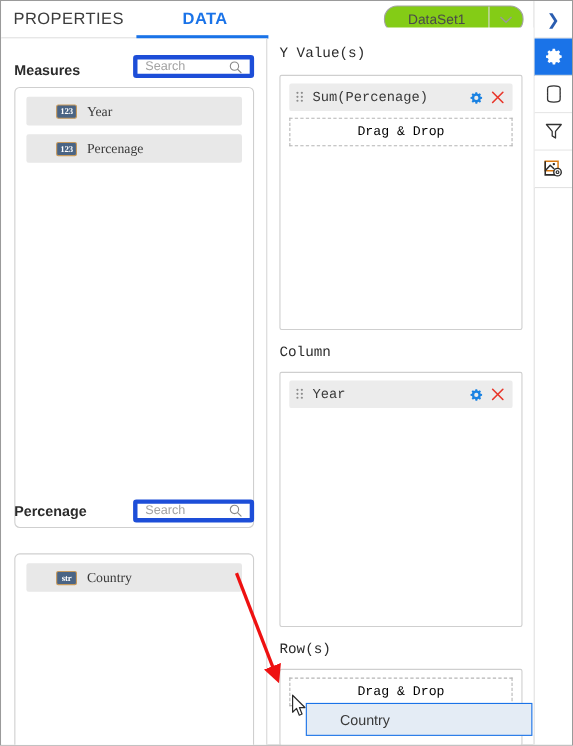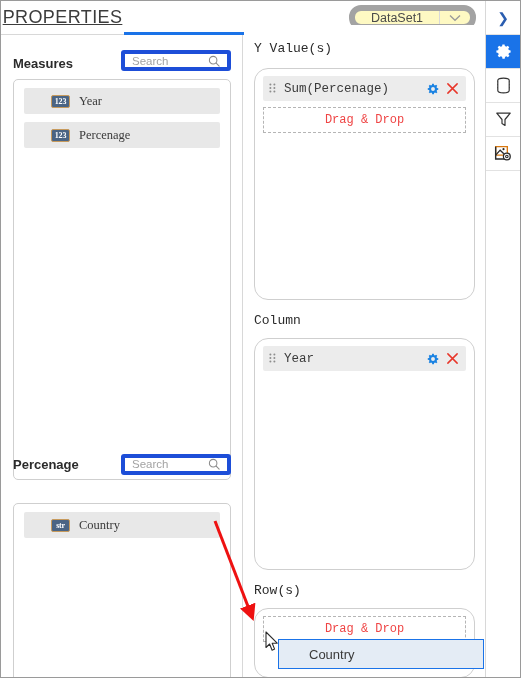--- a/index.html
+++ b/index.html
@@ -29,26 +29,25 @@
     height: 34px;
     background: #ffffff;
     border-bottom: 1px solid #d8d8d8;
     box-sizing: border-box;
   }
   .tab {
     position: absolute;
     top: 0;
     height: 33px;
     line-height: 33px;
-    font-size: 18px;
+    font-size: 15px;
     letter-spacing: .4px;
     text-align: center;
     cursor: pointer;
     user-select: none;
-    text-decoration: underline;
   }
   .tab-properties {
     left: 0; width: 123px;
     color: #3c3c3c;
   }
   .tab-data {
     left: 123px; width: 125px;
     color: #1a73e8;
     font-weight: 600;
   }
@@ -56,23 +55,23 @@
     position: absolute;
     left: 123px; top: 31px;
     width: 125px; height: 3px;
     background: #1a73e8;
   }
   .dataset-select {
     position: absolute;
     left: 348px; top: 4px;
     width: 127px; height: 25px;
     box-sizing: border-box;
-    border: 6px solid #a3a3a3;
+    border: 1px solid #a3a3a3;
     border-radius: 12px;
-    background: #fef9c3;
+    background: #84cc16;
     display: flex;
     align-items: center;
     cursor: pointer;
   }
   .dataset-label {
     flex: 1;
     text-align: center;
     font-size: 12.5px;
     color: #4a4a4a;
   }
@@ -227,21 +226,21 @@
     font-size: 13px;
     color: #2b2b2b;
     white-space: nowrap;
   }
   .zone-box {
     position: absolute;
     left: 10px;
     width: 221px;
     box-sizing: border-box;
     border: 1px solid #cfcfcf;
-    border-radius: 14px;
+    border-radius: 2px;
     background: #ffffff;
     padding: 7px 8px;
   }
   .pill {
     height: 25px;
     background: #ececec;
     border-radius: 2px;
     display: flex;
     align-items: center;
     padding: 0 7px 0 6px;
@@ -270,21 +269,21 @@
 
   .dropzone {
     margin-top: 6px;
     height: 26px;
     box-sizing: border-box;
     border: 1px dashed #b5b5b5;
     display: flex;
     align-items: center;
     justify-content: center;
     font-size: 12px;
-    color: #ef4444;
+    color: #000000;
     user-select: none;
   }
 
   
   .arrow-overlay {
     position: absolute;
     left: 0; top: 0;
     width: 521px; height: 678px;
     pointer-events: none;
   }
@@ -311,20 +310,21 @@
   }
   .cursor-ptr svg { display: block; }
 </style>
 </head>
 <body>
 
 <div id="app">
 
   <div class="header">
     <div class="tab tab-properties">PROPERTIES</div>
+    <div class="tab tab-data">DATA</div>
     <div class="tab-underline"></div>
 
     <div class="dataset-select">
       <span class="dataset-label">DataSet1</span>
       <span class="dataset-arrow">
         <svg width="12" height="8" viewBox="0 0 12 8">
           <path d="M1 1.5 L6 6.3 L11 1.5" stroke="#9a9a9a" stroke-width="1.3" fill="none"></path>
         </svg>
       </span>
     </div>

